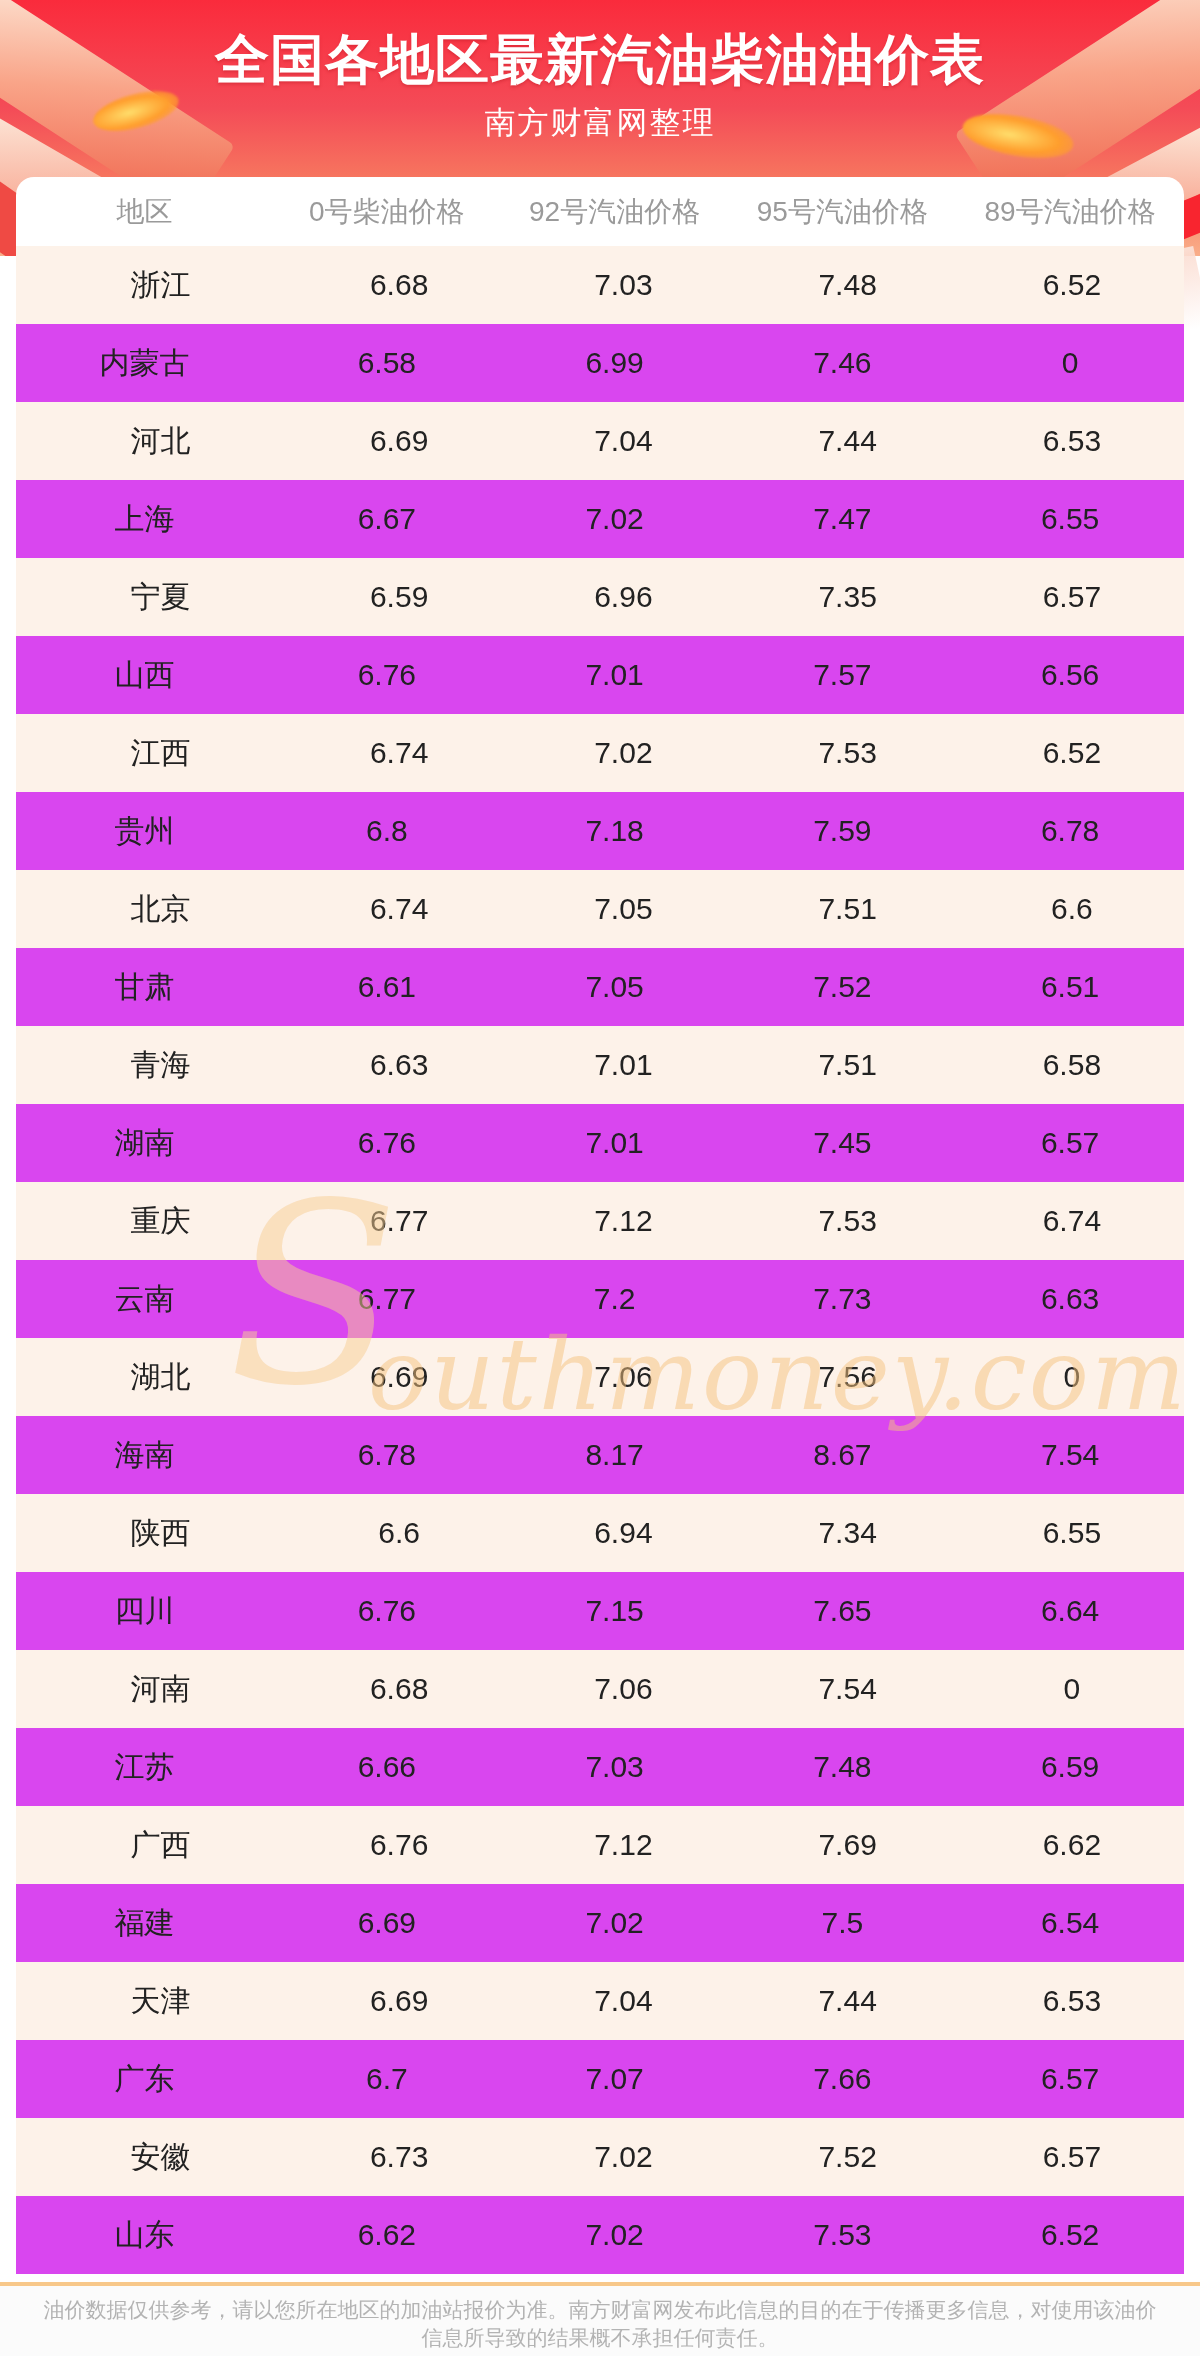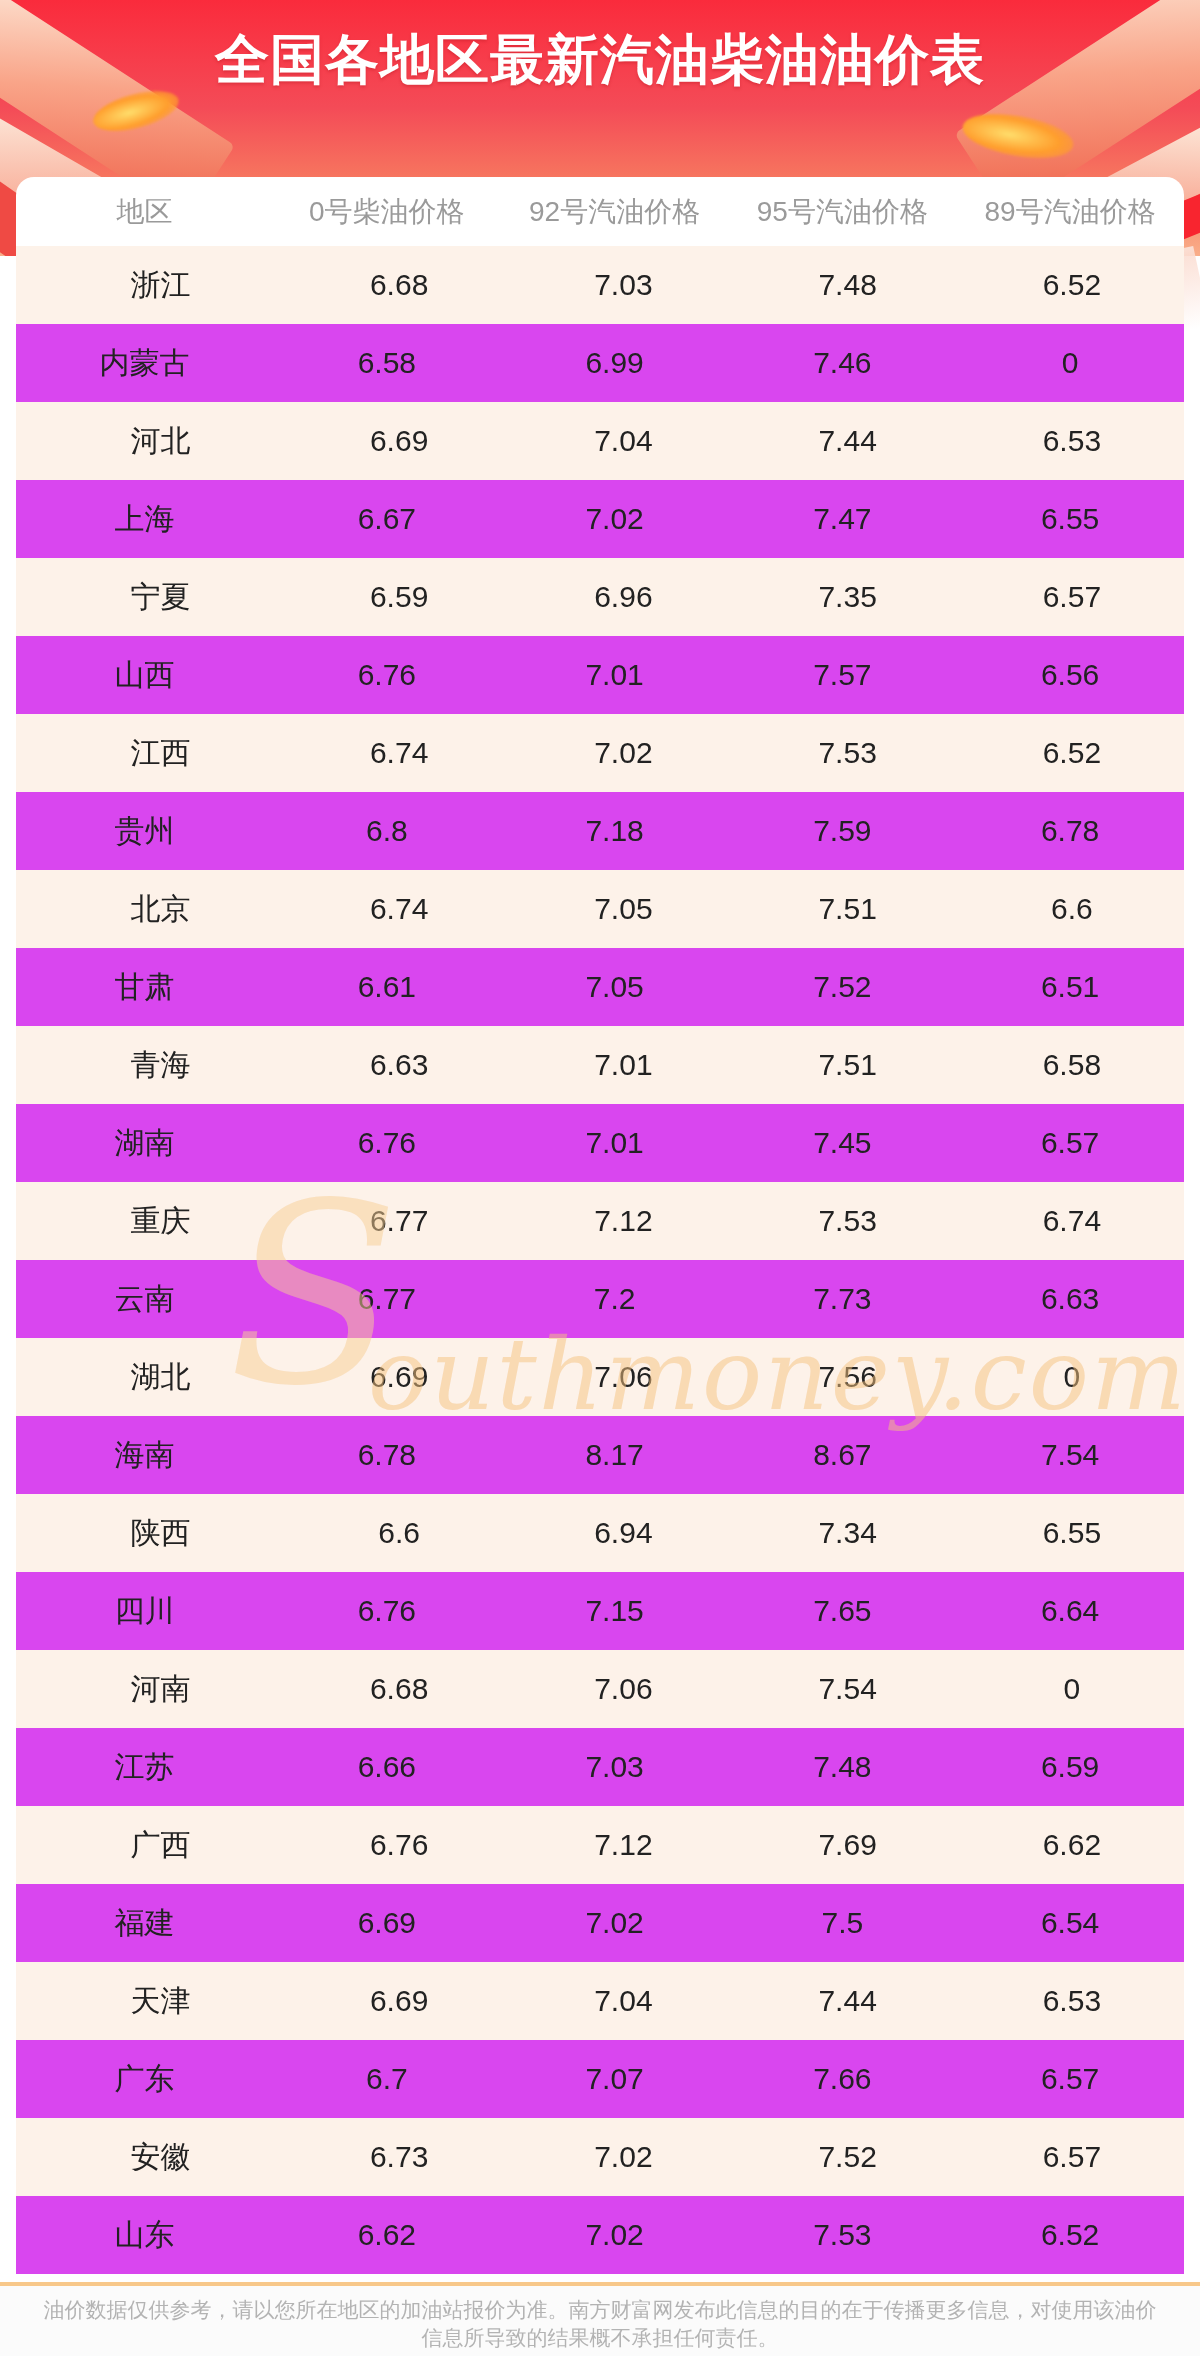--- a/index.html
+++ b/index.html
@@ -103,20 +103,21 @@
 <div class="banner">
   <div class="deco deco-ribbon-l1"></div>
   <div class="deco deco-ribbon-l2"></div>
   <div class="deco deco-ribbon-l3"></div>
   <div class="deco deco-gold-l"></div>
   <div class="deco deco-ribbon-r1"></div>
   <div class="deco deco-ribbon-r2"></div>
   <div class="deco deco-ribbon-r3"></div>
   <div class="deco deco-gold-r"></div>
   <div class="banner-title">全国各地区最新汽油柴油油价表</div>
+  <div class="banner-subtitle">南方财富网整理</div>
 </div>
 <div class="deco-tail-r"></div>
 
 <div class="card">
   <div class="thead">
     <div class="cell region">地区</div>
     <div class="cell price">0号柴油价格</div>
     <div class="cell price">92号汽油价格</div>
     <div class="cell price">95号汽油价格</div>
     <div class="cell price">89号汽油价格</div>

